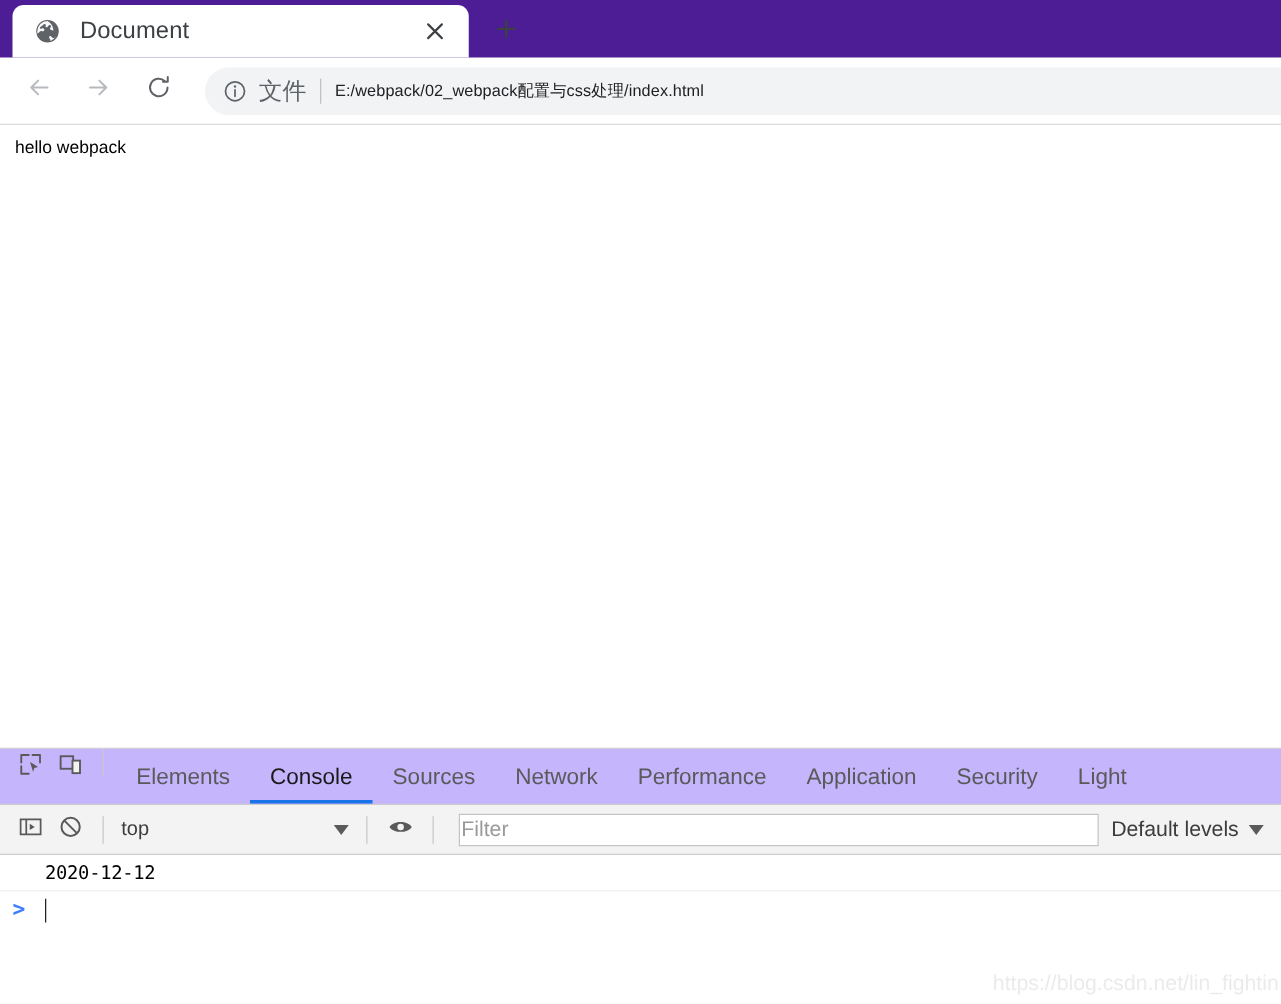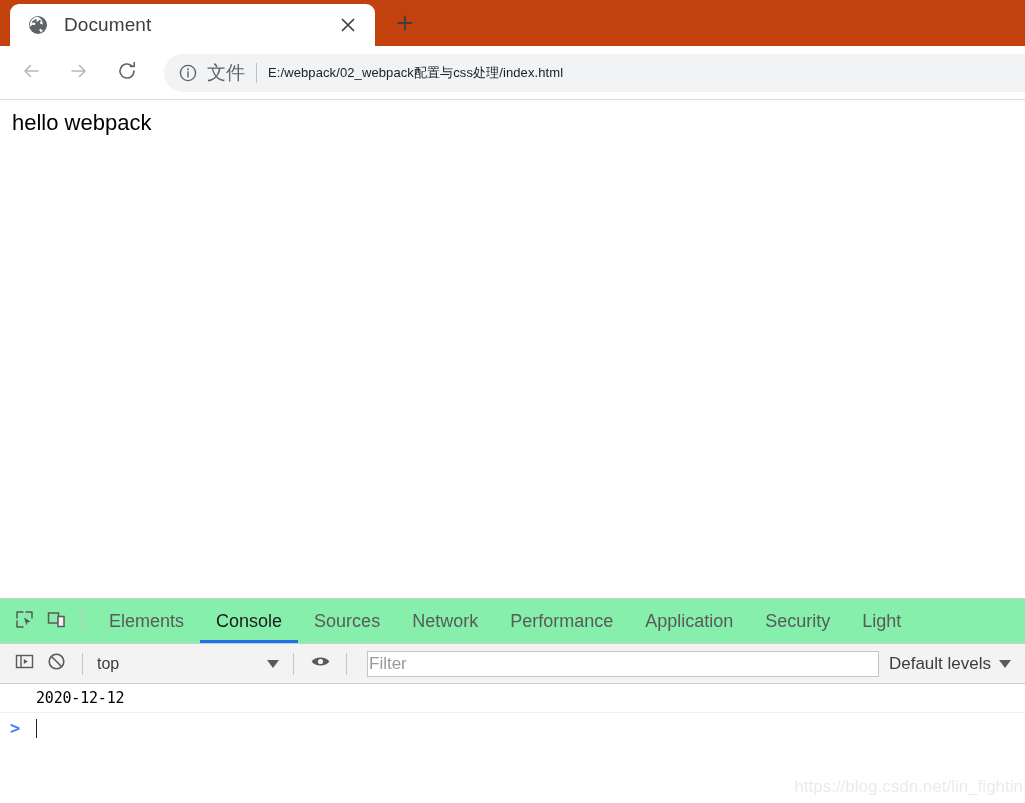--- a/index.html
+++ b/index.html
@@ -21,21 +21,21 @@
     height: 803px;
     position: relative;
     display: flex;
     flex-direction: column;
     background: #ffffff;
   }
 
   
   .tab-strip {
     height: 46px;
-    background: #c2410c;
+    background: #4c1d95;
     display: flex;
     align-items: flex-end;
     padding-left: 10px;
     box-sizing: border-box;
     position: relative;
     flex: 0 0 auto;
   }
   .tab {
     width: 365px;
     height: 42px;
@@ -147,41 +147,40 @@
   
   .viewport {
     flex: 1 1 auto;
     background: #ffffff;
     padding: 8px 0 0 12px;
     box-sizing: border-box;
     overflow: hidden;
     position: relative;
   }
   .page-text {
-    font-size: 22px;
+    font-size: 14px;
     color: #000000;
     line-height: 1.35;
   }
 
   
   .devtools {
     flex: 0 0 auto;
     background: #f3f3f3;
     border-top: 1px solid #cdcdcd;
     display: flex;
     flex-direction: column;
     height: 205px;
     box-sizing: border-box;
   }
 
   .dt-tabbar {
     height: 45px;
     display: flex;
-    align-items: center;
-    background: #86efac;
+    background: #c4b5fd;
     border-bottom: 1px solid #cdcdcd;
     padding-left: 8px;
     box-sizing: border-box;
     overflow: hidden;
     flex: 0 0 auto;
   }
   .dt-icon-btn {
     width: 32px;
     height: 30px;
     display: flex;

